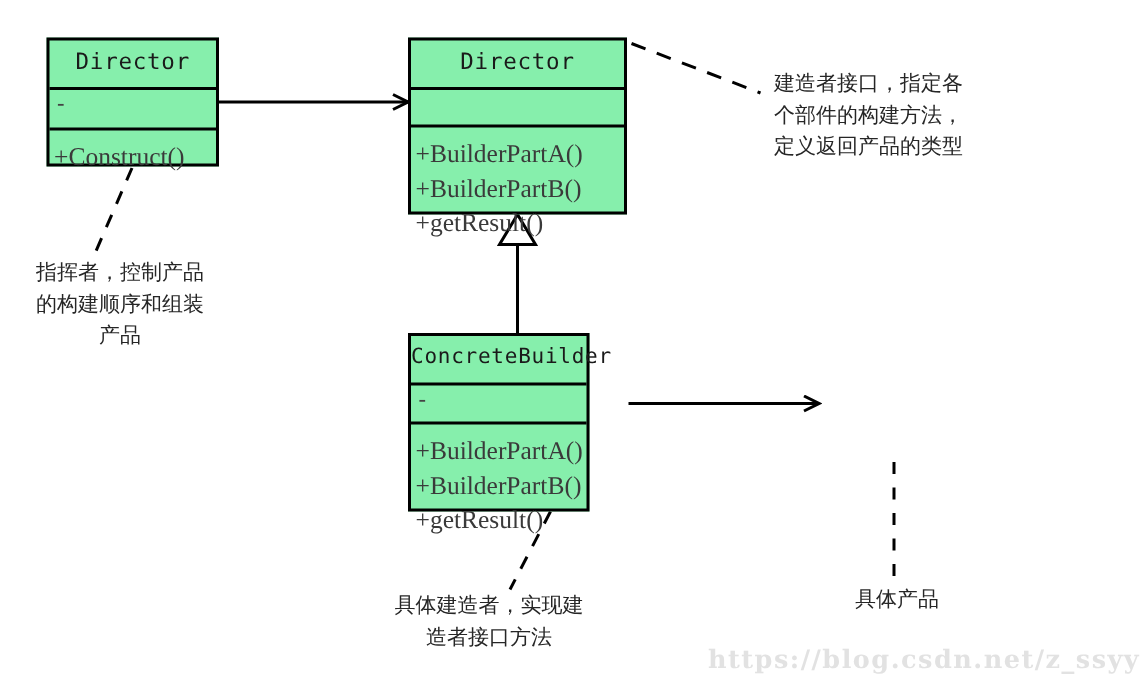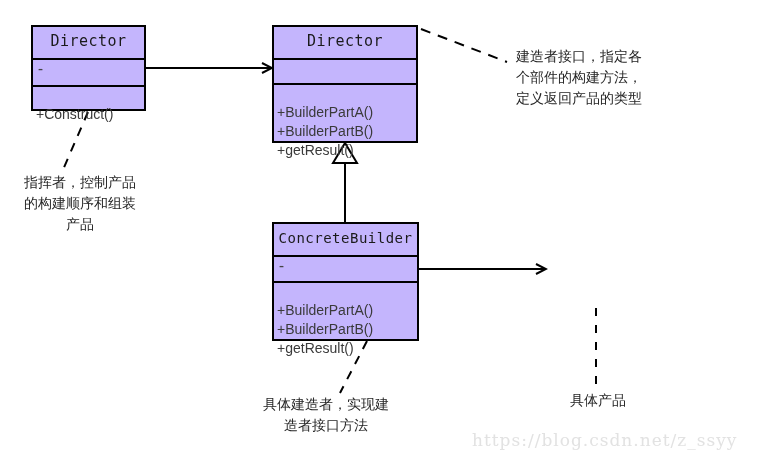--- a/index.html
+++ b/index.html
@@ -19,21 +19,21 @@
     position: absolute;
     left: 0;
     top: 0;
     width: 762px;
     height: 460px;
     pointer-events: none;
   }
   .uml-box {
     position: absolute;
     border: 2px solid #000000;
-    background: #c4b5fd;
+    background: #86efac;
     box-sizing: border-box;
   }
   .uml-title {
     text-align: center;
     font-family: "DejaVu Sans Mono", "Liberation Mono", monospace;
     font-size: 15px;
     color: #1a1a1a;
     line-height: 1;
     padding: 7px 0 8px 0;
     box-sizing: border-box;
@@ -44,24 +44,24 @@
   }
   .uml-attrs {
     font-family: "DejaVu Sans Mono", "Liberation Mono", monospace;
     font-size: 15px;
     color: #444444;
     padding: 2px 3px 3px 3px;
     box-sizing: border-box;
     line-height: 1.05;
   }
   .uml-ops {
-    font-family: Liberation Sans, sans-serif;
-    font-size: 14px;
+    font-family: Liberation Serif, serif;
+    font-size: 17px;
     color: #3a3a3a;
-    padding: 18px 3px 3px 3px;
+    padding: 7px 3px 3px 3px;
     box-sizing: border-box;
     line-height: 1.35;
   }
   .uml-ops div { white-space: nowrap; }
   .note {
     position: absolute;
     font-family: "DejaVu Sans", "Liberation Sans", sans-serif;
     font-size: 14px;
     color: #262626;
     line-height: 1.5;
@@ -69,20 +69,21 @@
   }
   .note-center { text-align: center; }
   .note-left { text-align: left; }
   .watermark {
     position: absolute;
     font-family: "DejaVu Serif", "Liberation Serif", serif;
     font-size: 17px;
     color: #e2e2e2;
     letter-spacing: 1px;
     white-space: nowrap;
+    font-weight: bold;
   }
 </style>
 </head>
 <body>
 
 <div id="canvas">
 
   <svg class="layer" viewBox="0 0 762 460">
     <defs>
       <marker id="openArrow" markerWidth="14" markerHeight="14" refX="12" refY="6" orient="auto" markerUnits="userSpaceOnUse">
@@ -117,21 +118,21 @@
   <div class="uml-box" style="left:272px; top:25px; width:146px; height:118px;">
     <div class="uml-title" style="height:31px;">Director</div>
     <div class="uml-sep uml-attrs" style="height:25px;"></div>
     <div class="uml-sep uml-ops" style="height:58px;">
       <div>+BuilderPartA()</div>
       <div>+BuilderPartB()</div>
       <div>+getResult()</div>
     </div>
   </div>
 
-  <div class="uml-box" style="left:272px; top:222px; width:147px; height:119px;">
+  <div class="uml-box" style="left:272px; top:222px; width:121px; height:119px;">
     <div class="uml-title" style="height:31px; font-size:14px;">ConcreteBuilder</div>
     <div class="uml-sep uml-attrs" style="height:26px;">-</div>
     <div class="uml-sep uml-ops" style="height:58px;">
       <div>+BuilderPartA()</div>
       <div>+BuilderPartB()</div>
       <div>+getResult()</div>
     </div>
   </div>
 
 

